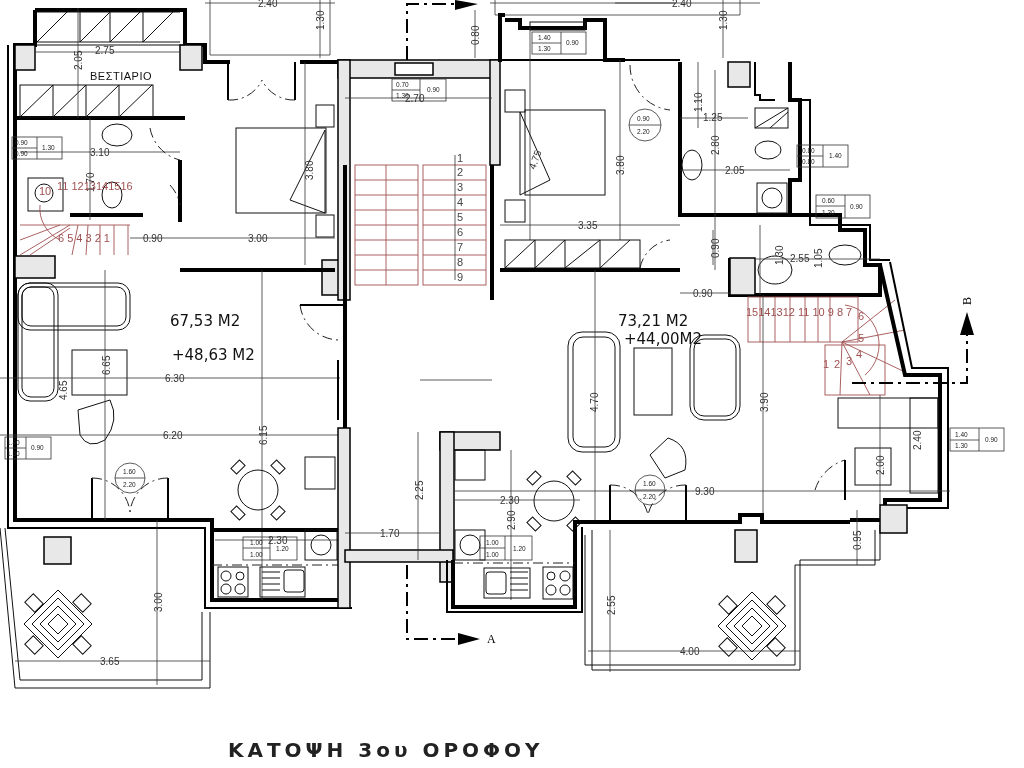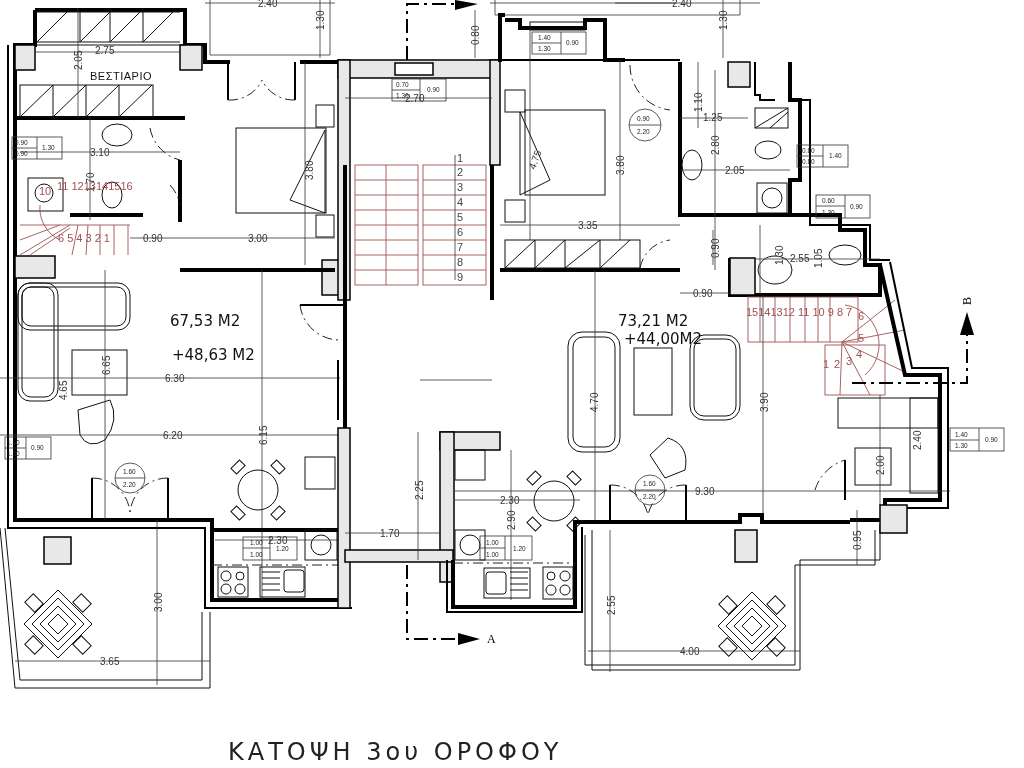--- a/index.html
+++ b/index.html
@@ -12,21 +12,21 @@
   .dash { stroke:#222; stroke-width:1; fill:none; stroke-dasharray:10 4 2 4; }
   .cut { stroke:#000; stroke-width:2; fill:none; stroke-dasharray:14 5 3 5; }
   .stair { stroke:#a05050; stroke-width:0.9; fill:none; }
   .conc { fill:#e8e8e8; stroke:#000; stroke-width:1.5; }
   .dimtxt { font-family:"Liberation Sans", sans-serif; font-size:10px; fill:#333; }
   .smtxt { font-family:"Liberation Sans", sans-serif; font-size:6.5px; fill:#222; }
   .stairtxt { font-family:"Liberation Sans", sans-serif; font-size:11px; fill:#a05050; }
   .stairtxt2 { font-family:"Liberation Sans", sans-serif; font-size:11px; fill:#444; }
   .area { font-family:"DejaVu Sans", sans-serif; font-size:15px; fill:#111; }
   .room { font-family:"Liberation Sans", sans-serif; font-size:11px; fill:#111; letter-spacing:0.5px; }
-  .title { position:absolute; left:228px; top:738px; font-family:"DejaVu Sans", sans-serif; font-size:24px; letter-spacing:4px; color:#222; font-weight:400; }
+  .title { position:absolute; left:228px; top:738px; font-family:"DejaVu Sans", sans-serif; font-size:20px; letter-spacing:4px; color:#222; font-weight:700; }
   .seclbl { font-family:"Liberation Serif", serif; font-size:12px; fill:#000; }
 </style>
 </head>
 <body>
 
 <svg id="plan" viewBox="0 0 1024 768" xmlns="http://www.w3.org/2000/svg">
 
   <g>
     <line class="hair" x1="205" y1="3" x2="335" y2="3"></line>
     <text class="dimtxt" x="258" y="7">2.40</text>

